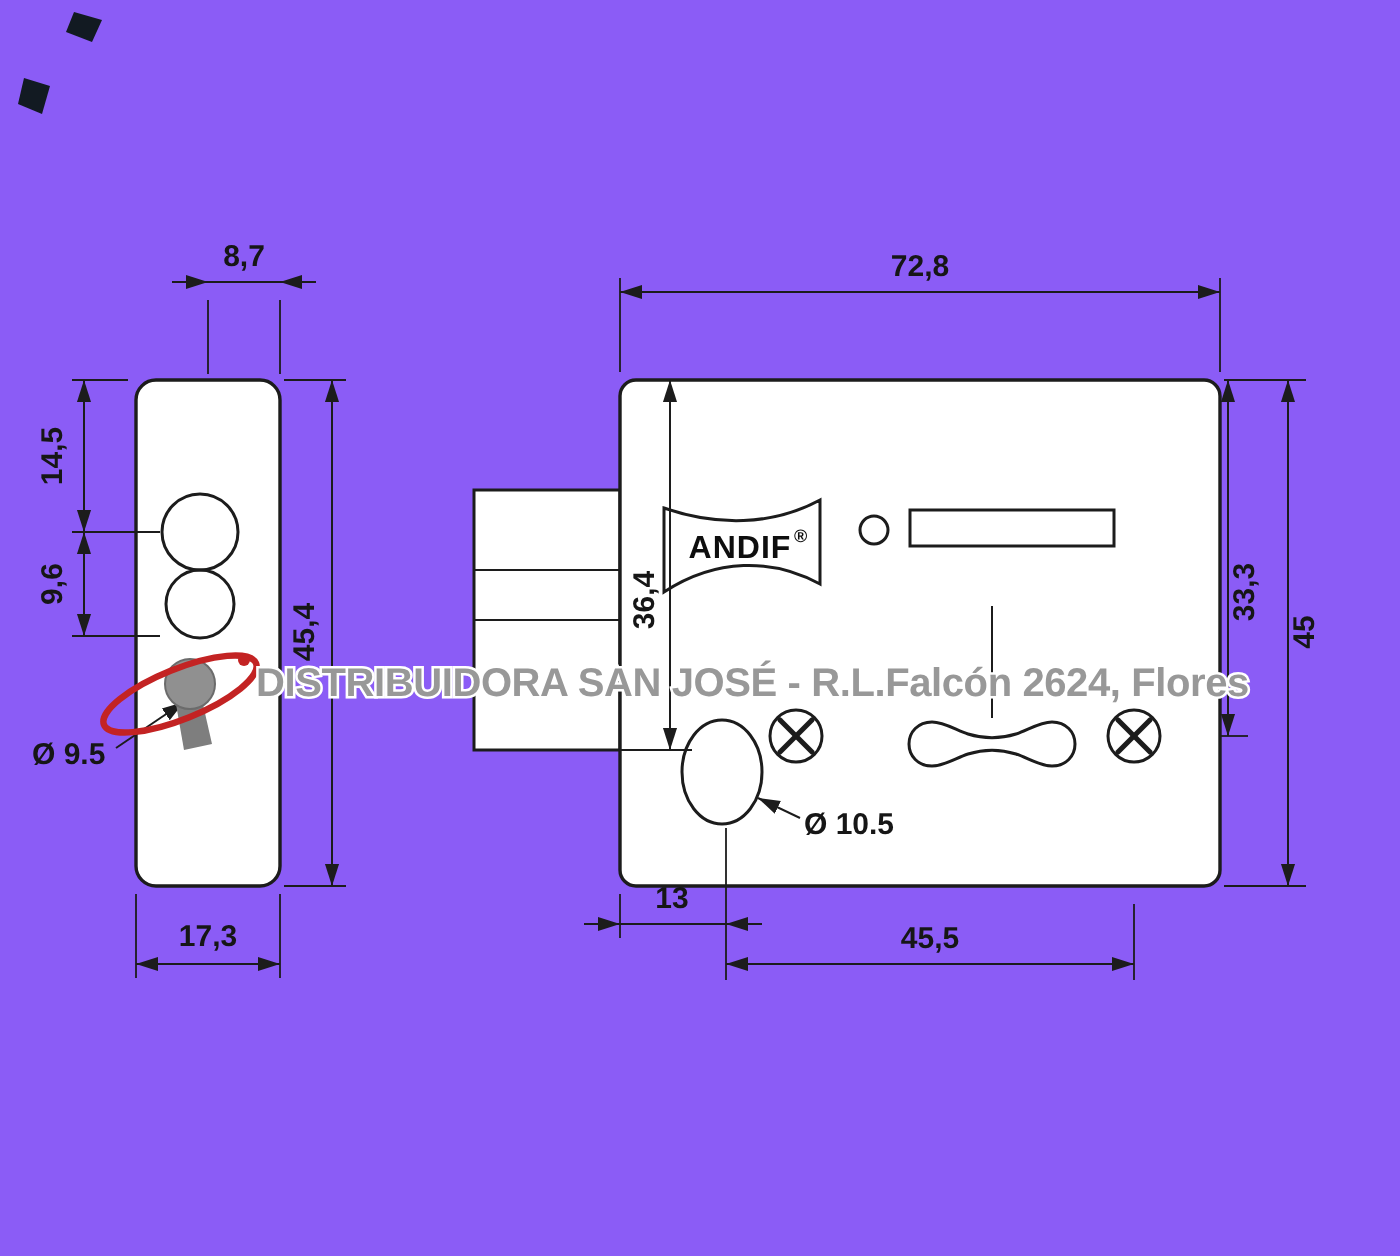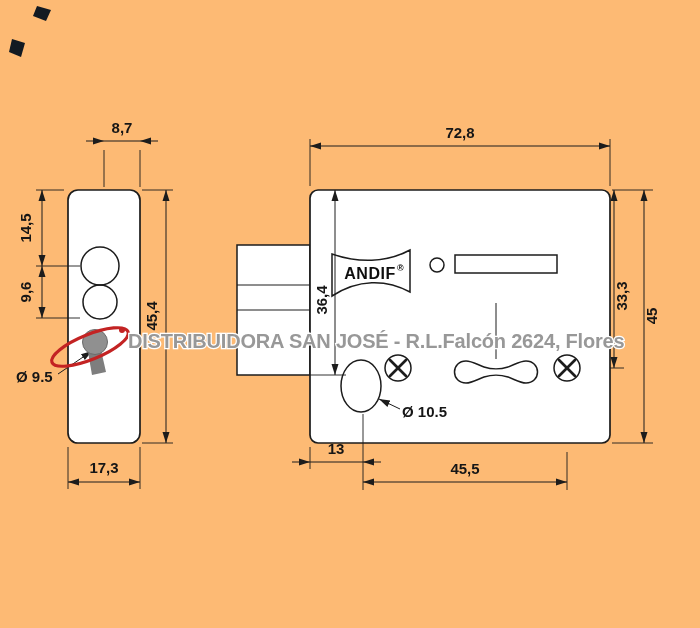--- a/index.html
+++ b/index.html
@@ -1,16 +1,16 @@
 <!DOCTYPE html>
 <html><head>
 <meta charset="utf-8">
 <style>
   html,body{margin:0;padding:0;background:#ffffff;}
-  .canvas{position:relative;width:700px;height:628px;background:#fdba74;overflow:hidden;font-family:"Liberation Sans",sans-serif;text-decoration:underline;}
+  .canvas{position:relative;width:700px;height:628px;background:#8b5cf6;overflow:hidden;font-family:"Liberation Sans",sans-serif;text-decoration:underline;}
   svg{display:block;}
   .outline{fill:#ffffff;stroke:#1c1c1c;stroke-width:1.7;}
   .shape{fill:#ffffff;stroke:#1c1c1c;stroke-width:1.5;}
   .open{fill:none;stroke:#1c1c1c;stroke-width:1.5;}
   .thin{fill:none;stroke:#1c1c1c;stroke-width:1;}
   .ext{fill:none;stroke:#1c1c1c;stroke-width:0.9;}
   .screw-cross{stroke:#1c1c1c;stroke-width:2.6;stroke-linecap:round;}
   .dim-label{font:700 15px "Liberation Sans",sans-serif;fill:#161616;}
   .brand-label{font:700 16px "Liberation Sans",sans-serif;fill:#0e0e0e;letter-spacing:.5px;}
   .brand-reg{font:700 9px "Liberation Sans",sans-serif;fill:#0e0e0e;}

